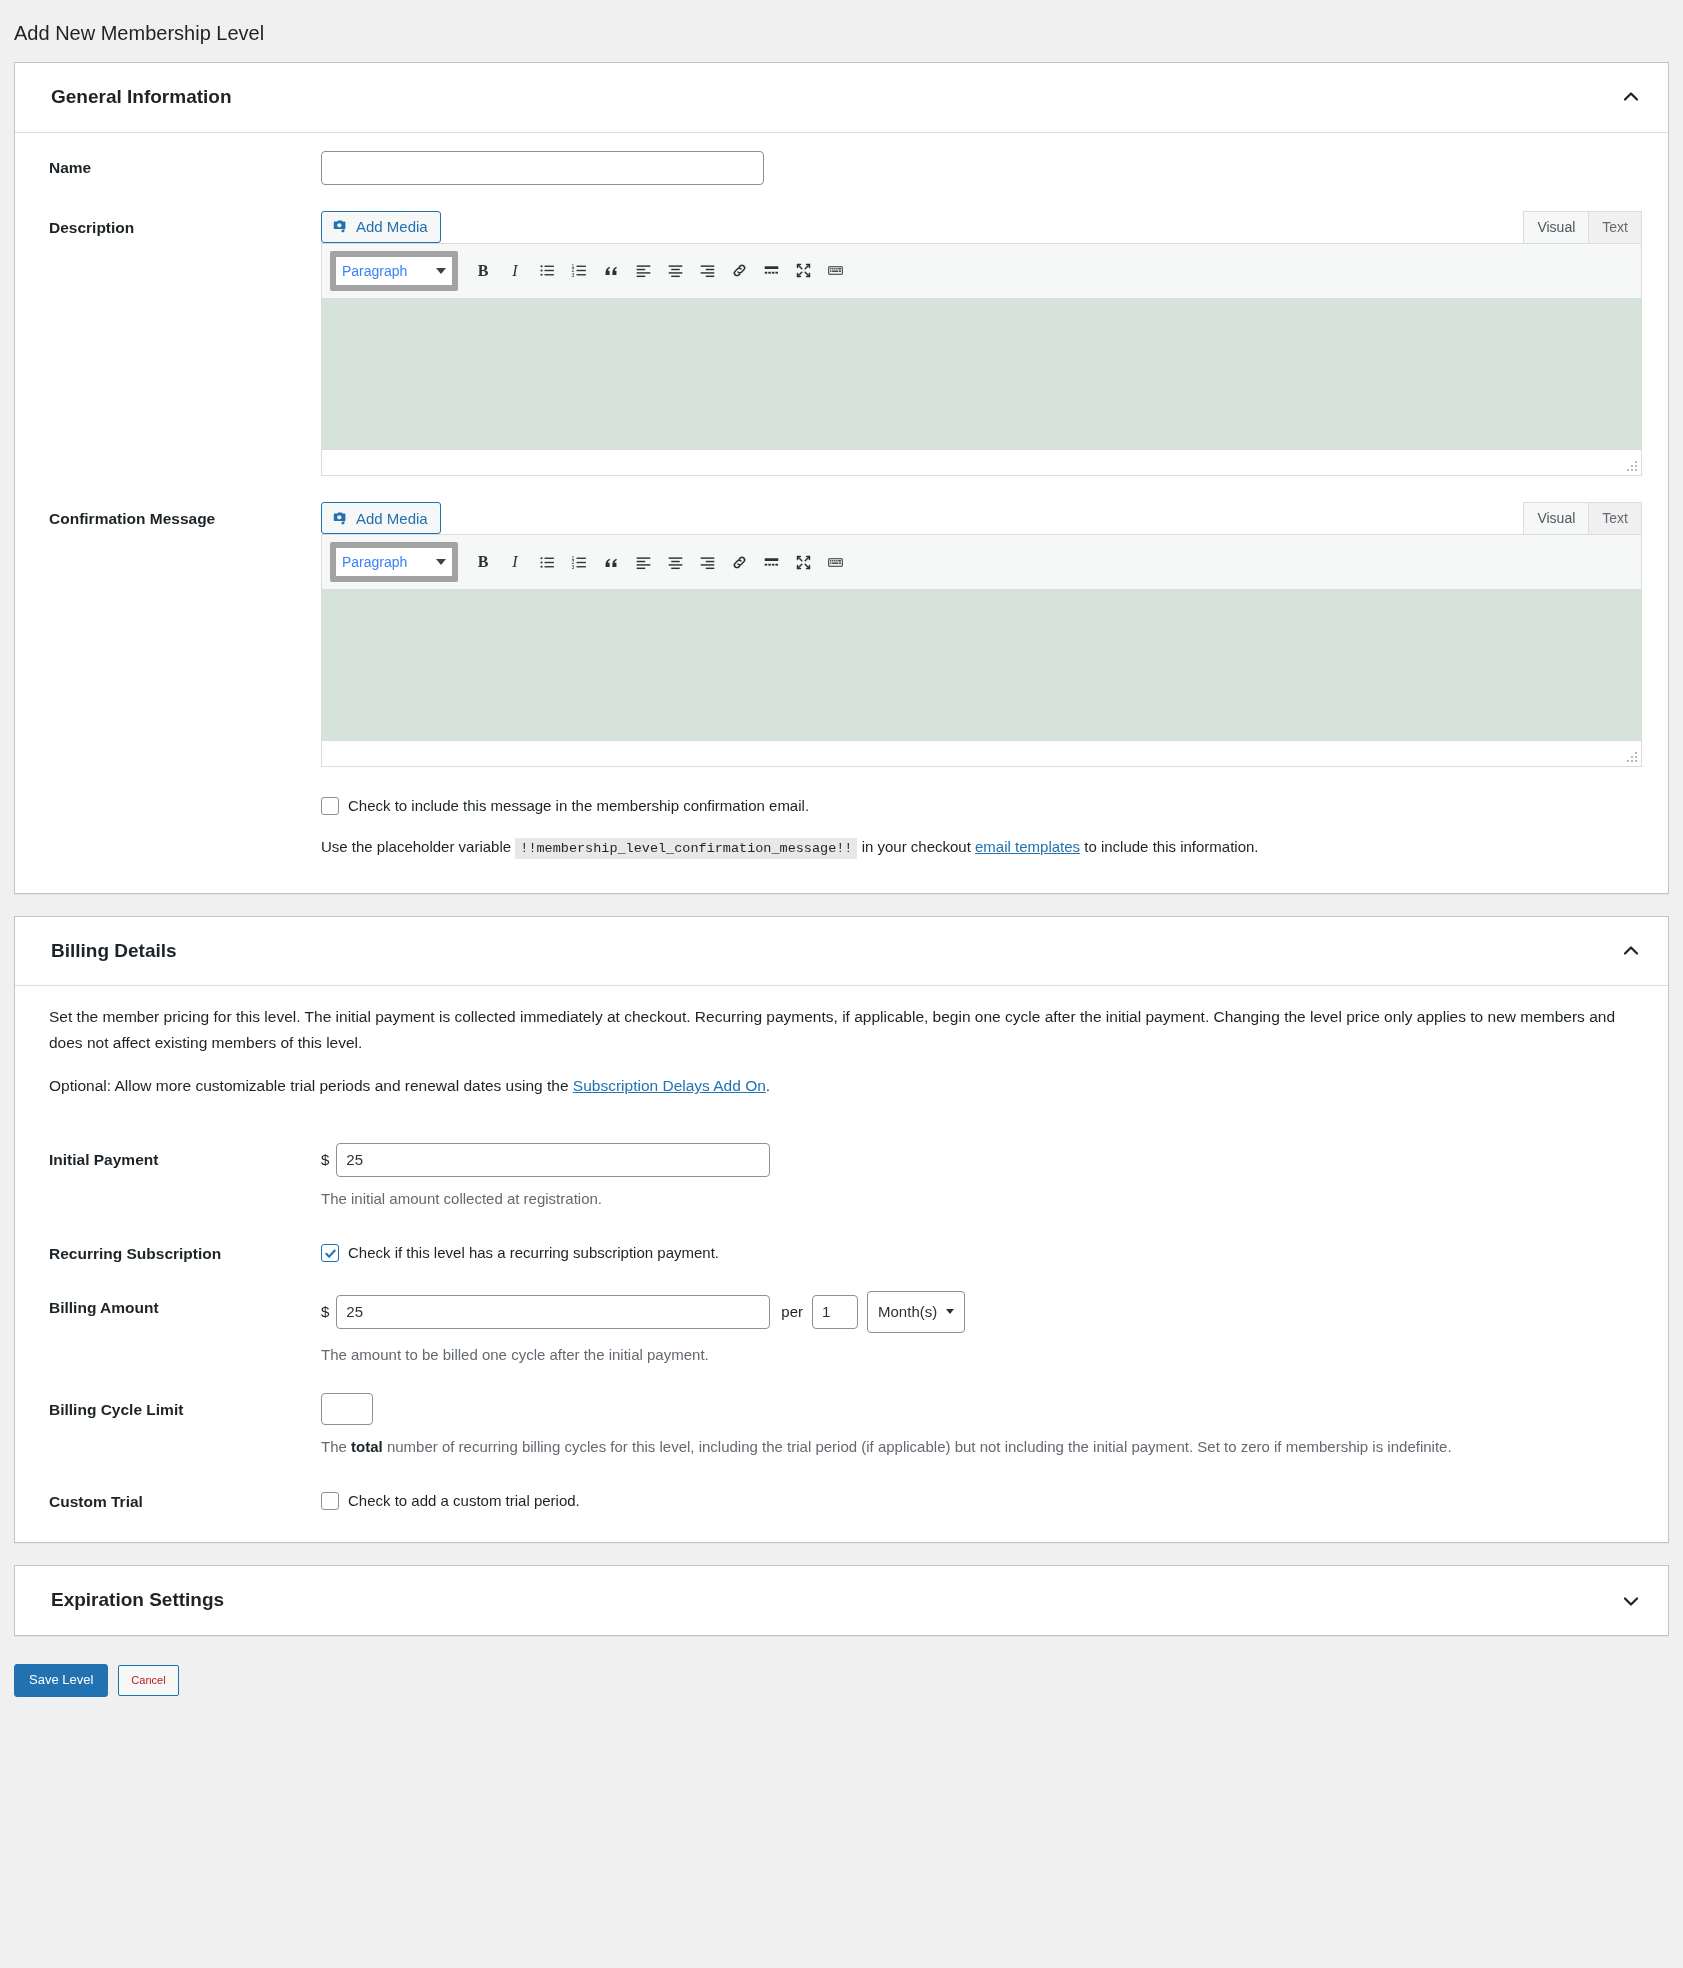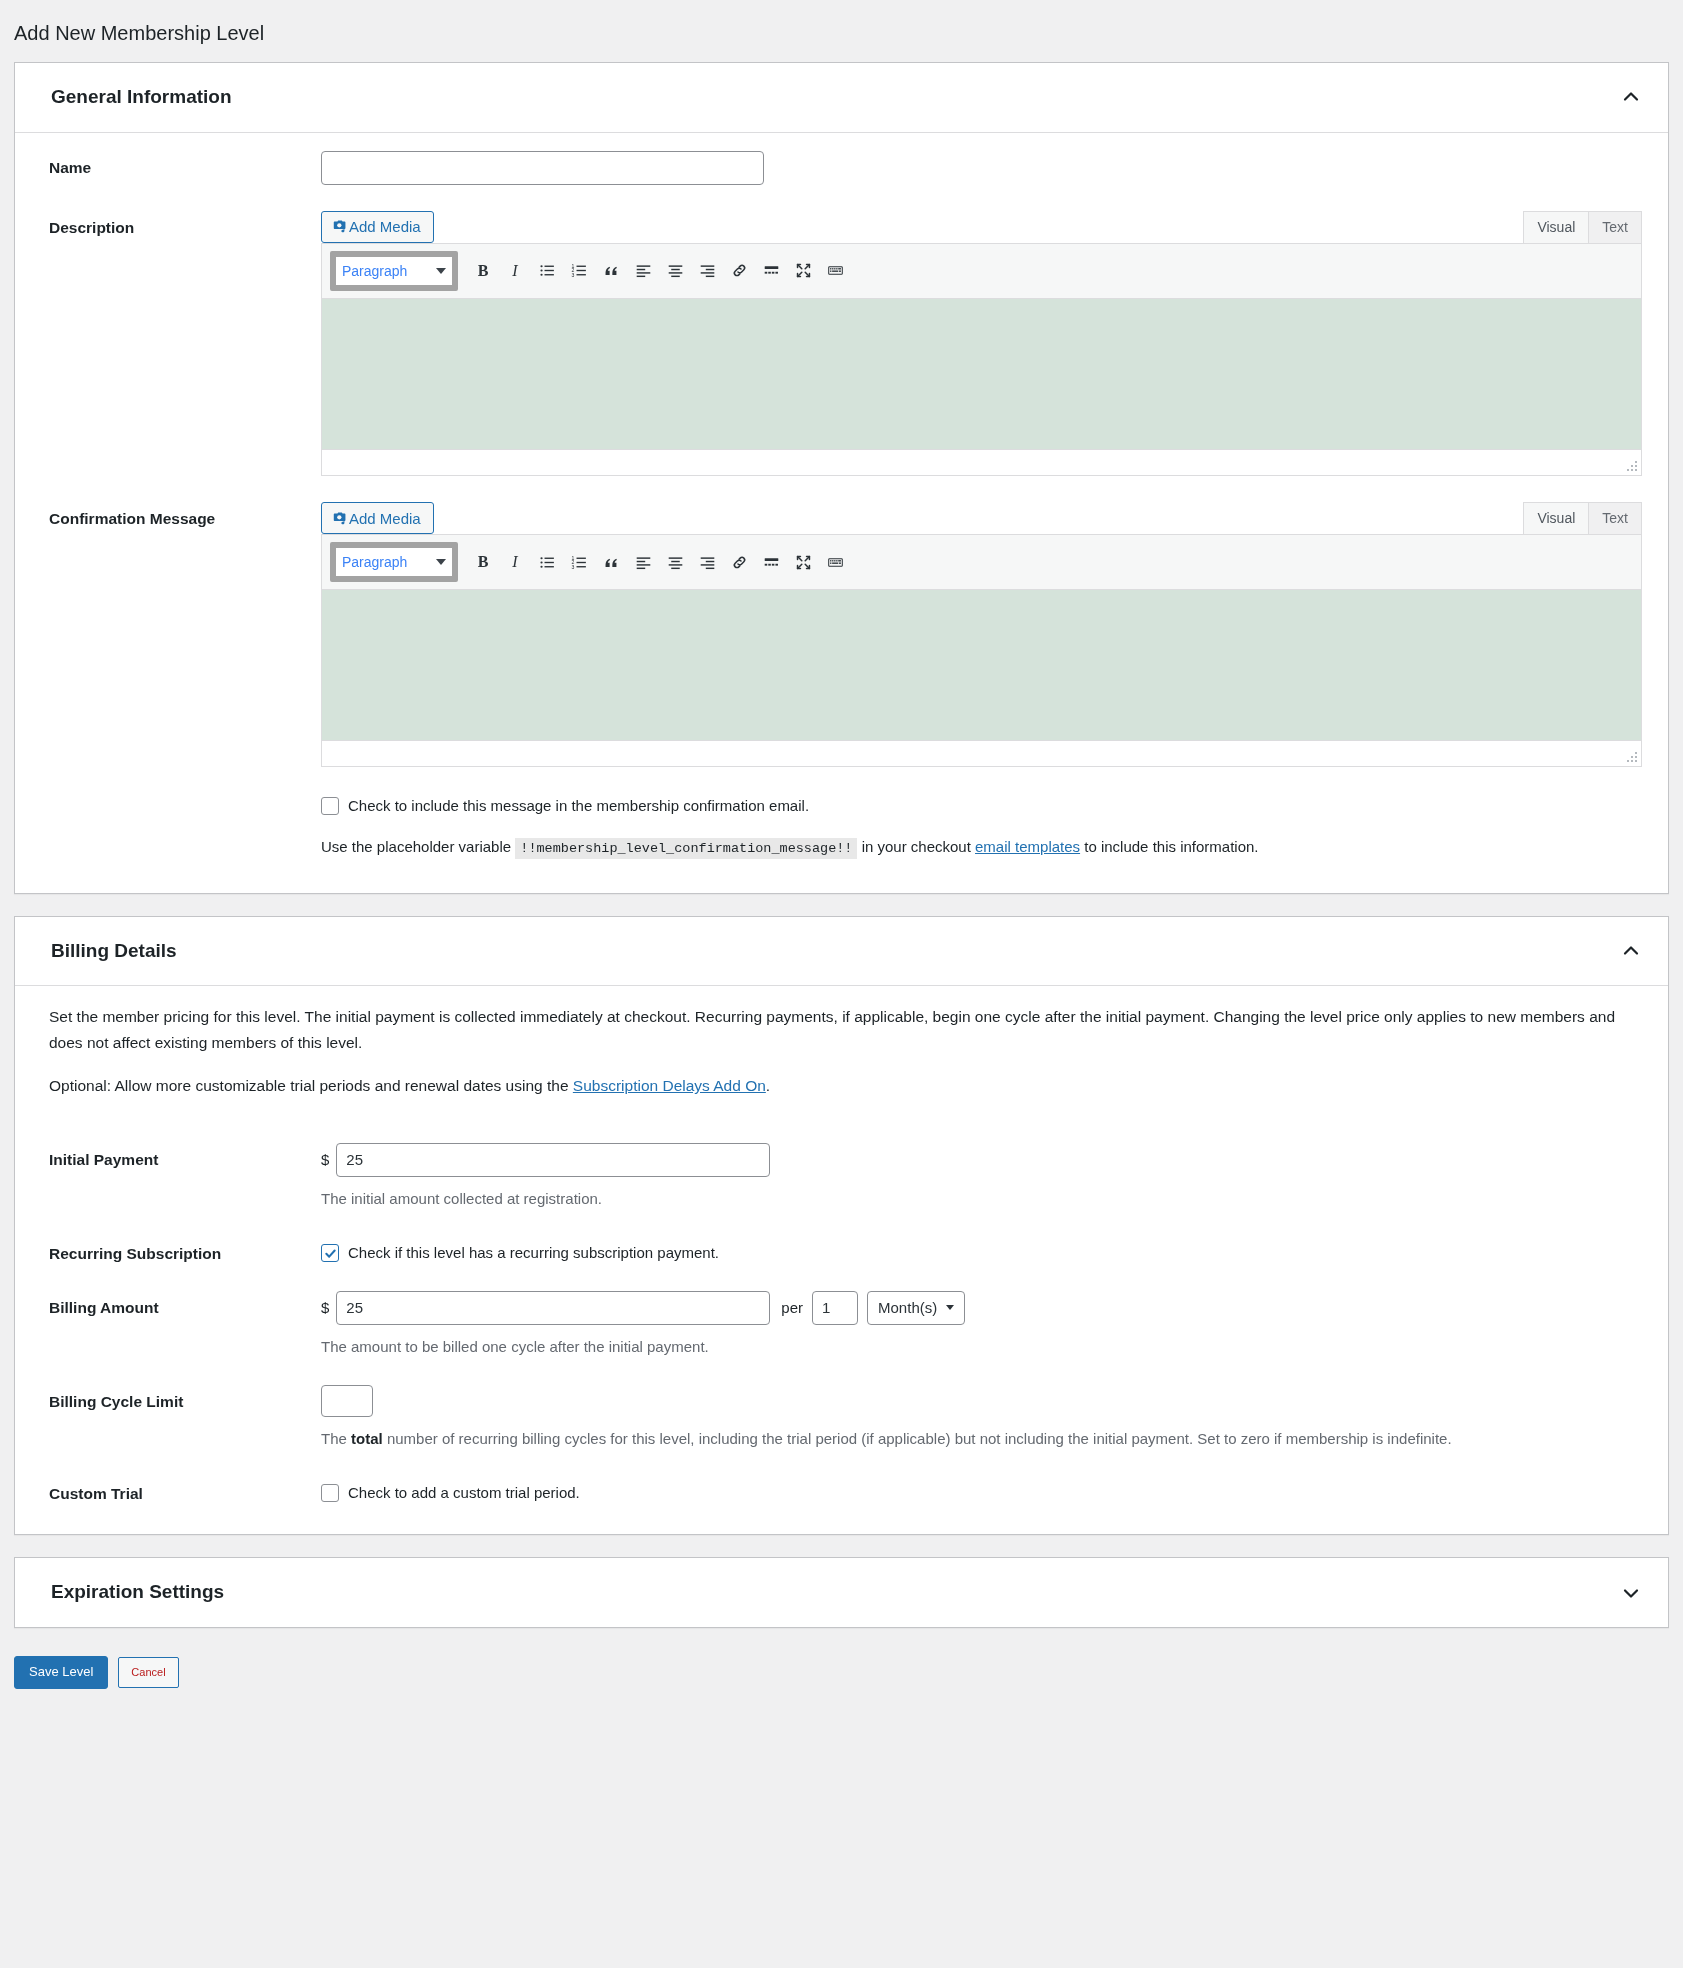--- a/index.html
+++ b/index.html
@@ -94,20 +94,21 @@
   .editor-wrap { position: relative; }
   .editor-topbar {
     display: flex;
     align-items: flex-end;
     justify-content: space-between;
     position: relative;
   }
   .add-media-btn {
     display: inline-flex;
     align-items: center;
+    gap: 7px;
     height: 32px;
     padding: 0 12px 0 10px;
     background: #f6f7f7;
     border: 1px solid #2271b1;
     border-radius: 3px;
     color: #2271b1;
     font-size: 15px;
     font-family: "Liberation Sans", sans-serif;
     cursor: pointer;
     line-height: 1;
@@ -248,21 +249,21 @@
     font-size: 15px;
     color: #1d2327;
     margin-right: 7px;
     line-height: 34px;
   }
   .inline-row { display: flex; align-items: center; }
   .amount-input { width: 434px; }
   .per-label { font-size: 15px; color: #1d2327; margin: 0 9px 0 11px; }
   .cycle-num-input { width: 46px; text-align: left; }
   .period-select {
-    height: 34px;
+    height: 42px;
     border: 1px solid #8c8f94;
     border-radius: 4px;
     background: #fff;
     font-size: 15px;
     color: #2c3338;
     font-family: "Liberation Sans", sans-serif;
     padding: 0 10px;
     margin-left: 9px;
     display: inline-flex;
     align-items: center;

